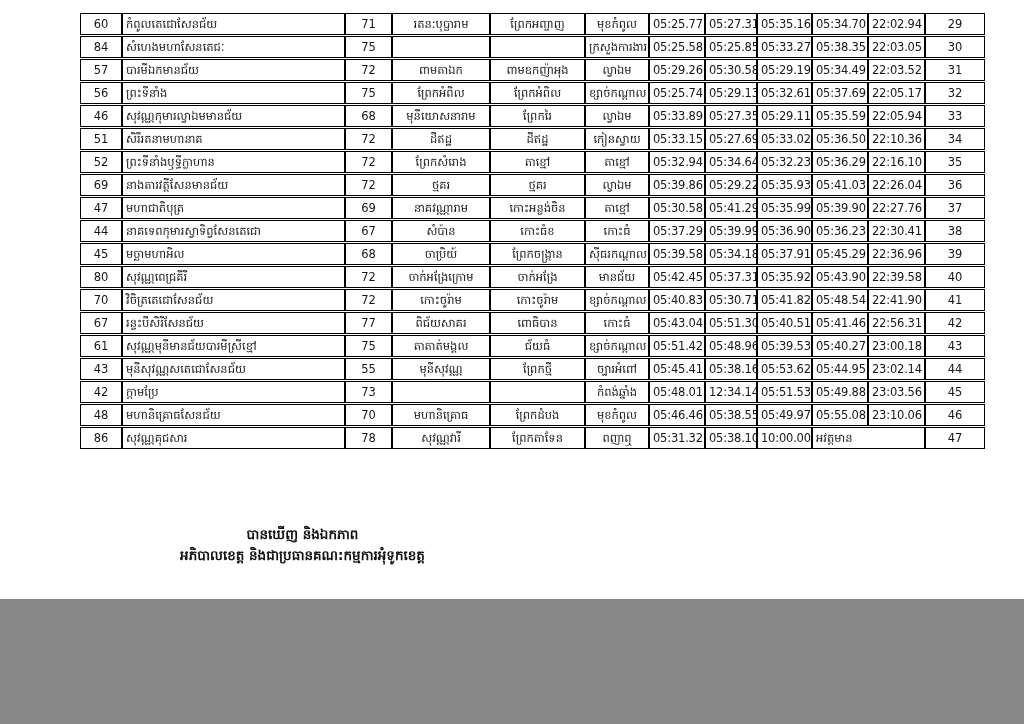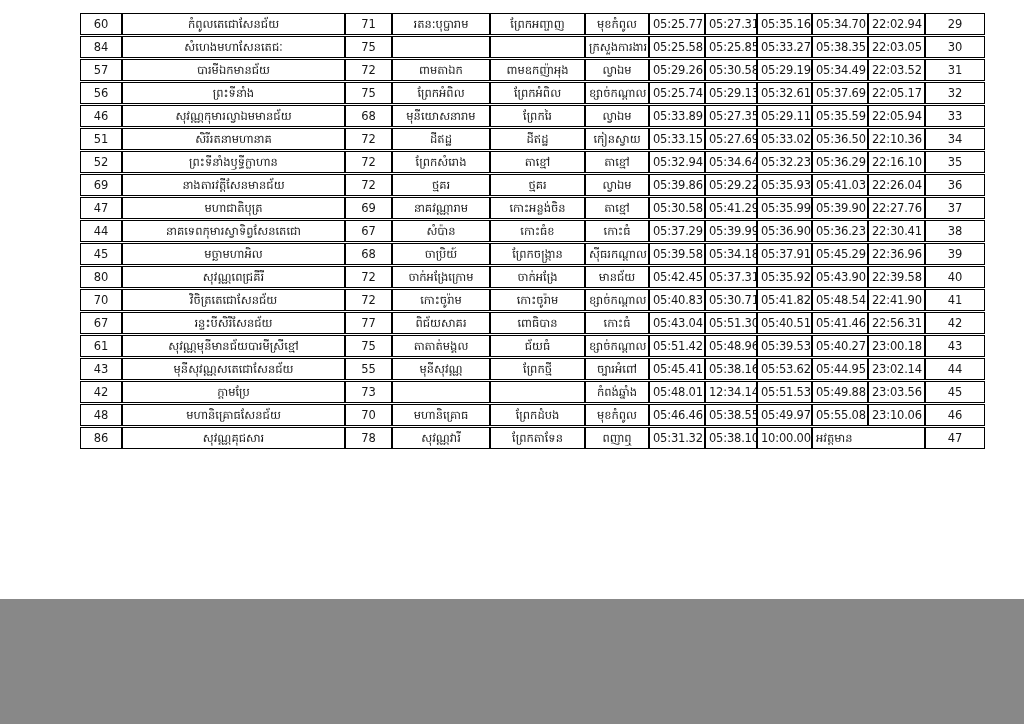--- a/index.html
+++ b/index.html
@@ -10,21 +10,21 @@
   table.results{
     position:absolute;left:80px;top:12px;width:905px;
     border-collapse:separate;border-spacing:0 1px;table-layout:fixed;
   }
   table.results td{
     border:1px solid #000;height:20px;padding:0 3px;
     font-size:11.5px;line-height:20px;overflow:hidden;white-space:nowrap;
     vertical-align:middle;color:#161616;
   }
   td.c-num{text-align:center;font-size:12px;}
-  td.c-name{text-align:center;}
+  td.c-name{text-align:left;}
   td.c-kh{text-align:center;}
   td.c-time{text-align:center;font-size:12px;letter-spacing:-0.2px;}
   td.c-absent{text-align:left;}
   .footer-right{
     position:absolute;left:600px;top:470px;width:385px;text-align:center;
     font-size:13px;line-height:22px;color:#141414;
   }
   .footer-right .bold{font-weight:bold;font-size:13.5px;}
   .footer-left{
     position:absolute;left:95px;top:524px;width:415px;text-align:center;
@@ -318,16 +318,20 @@
           <td class="c-time">05:31.32</td>
           <td class="c-time">05:38.10</td>
           <td class="c-time">10:00.00</td>
           <td colspan="2" class="c-absent">អវត្តមាន</td>
           <td class="c-num">47</td>
         </tr>
       </tbody>
   </table>
 
 
+  <div class="footer-left">
+    <div>បានឃើញ និងឯកភាព</div>
+    <div>អភិបាលខេត្ត និងជាប្រធានគណ:កម្មការអុំទូកខេត្ត</div>
+  </div>
 
   <div class="signature" style="color: #0369a1;">ចេង សំអ៊ុល</div>
 
 </div>
 
 </body></html>

